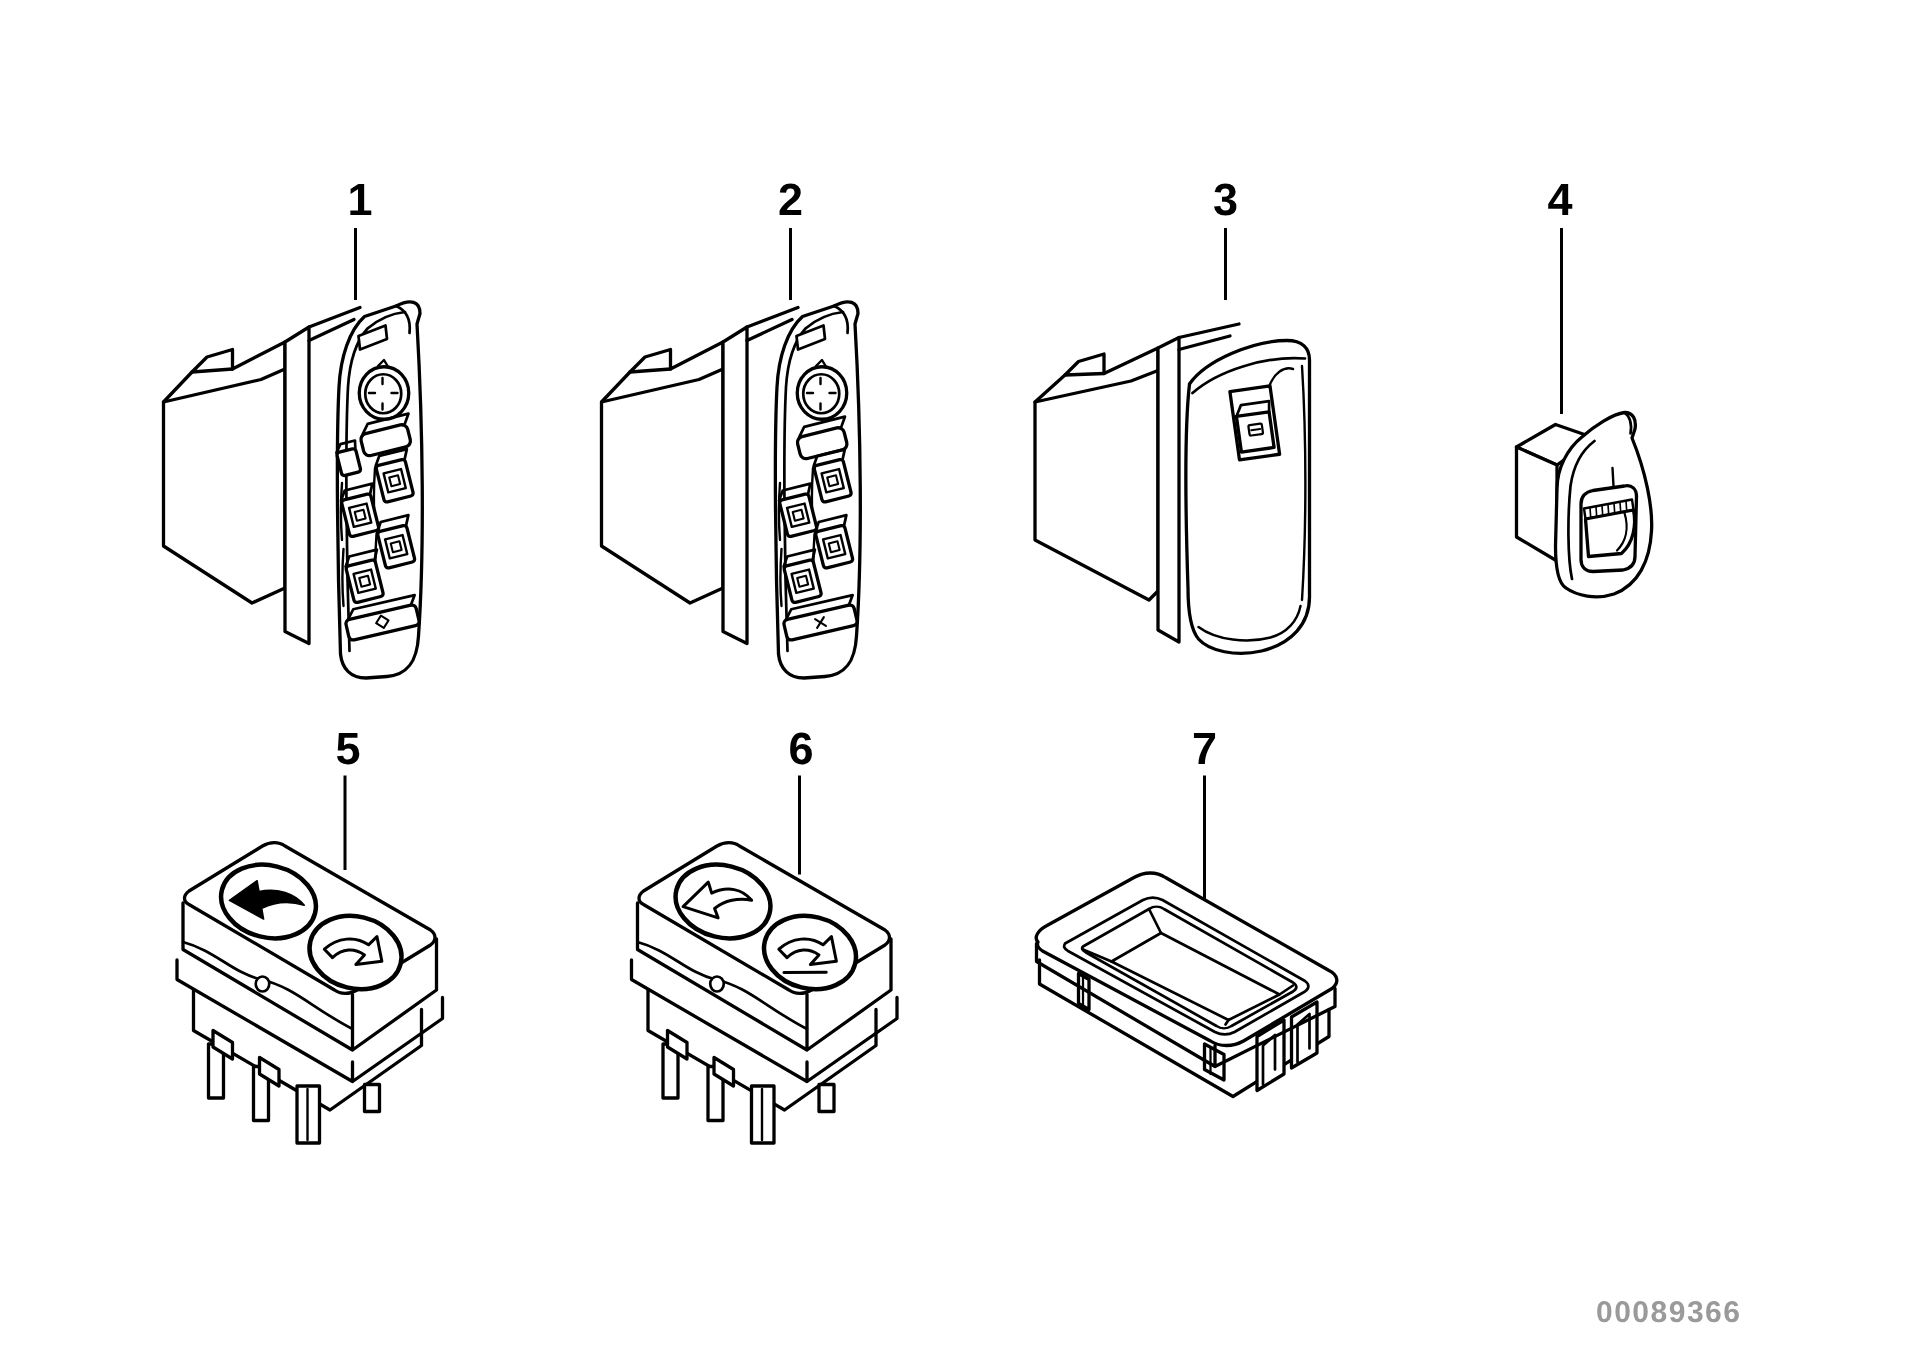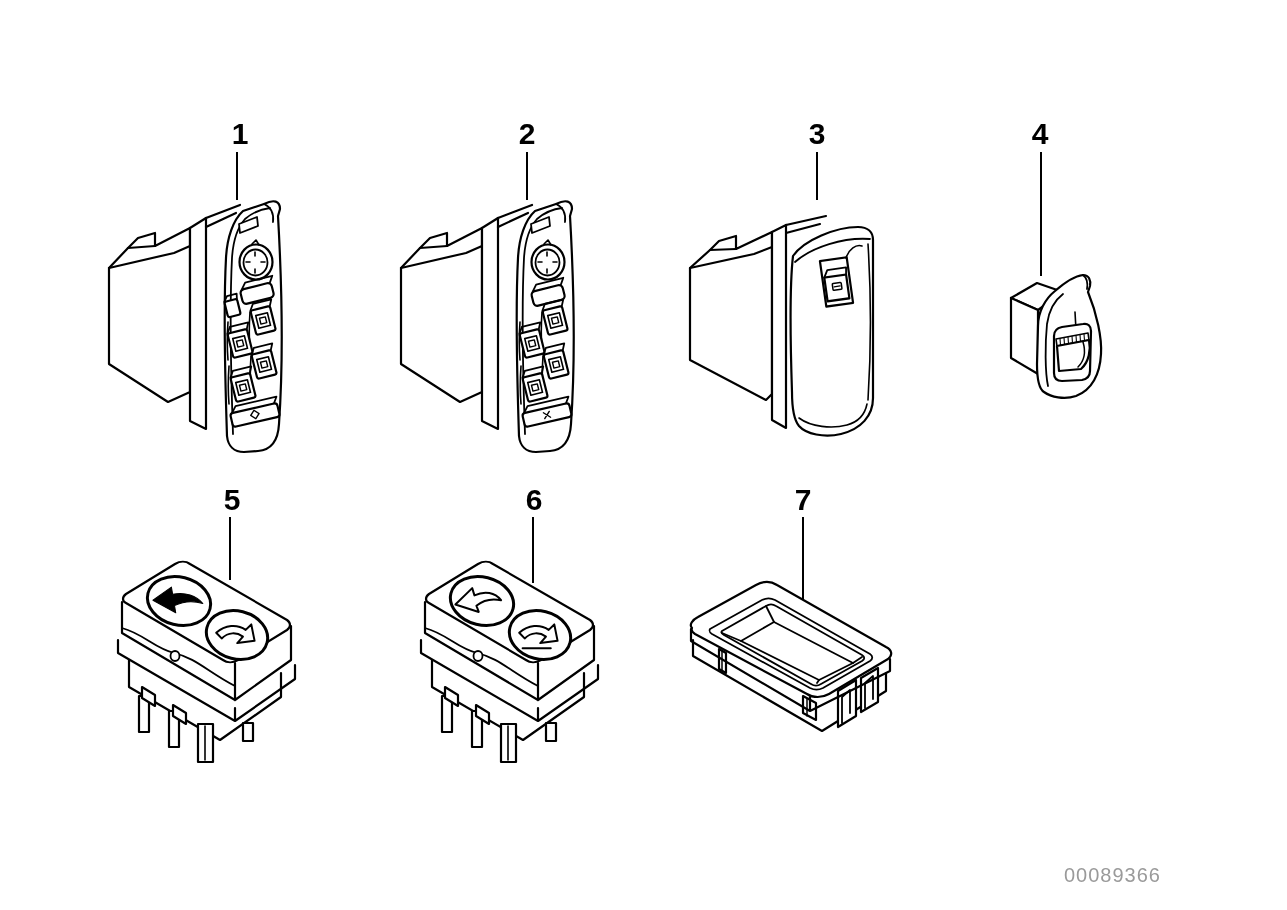--- a/index.html
+++ b/index.html
@@ -9,21 +9,21 @@
   }
   .callout{
     position:absolute;transform:translateX(-50%);
     font-weight:bold;font-size:30px;line-height:1;color:#000;
   }
   .leader{position:absolute;width:2px;background:#000;}
   .part{position:absolute;}
   .part svg{display:block;}
   .imgnum{
     position:absolute;left:1064px;top:864px;
-    font-size:20px;color:#9a9a9a;letter-spacing:1px;font-weight:400;
+    font-size:20px;color:#9a9a9a;letter-spacing:1px;font-weight:700;
   }
 </style>
 </head>
 <body>
 
 <div class="canvas">
 
   <div class="callout" style="left:240px;top:119px">1</div>
   <div class="callout" style="left:527px;top:119px">2</div>
   <div class="callout" style="left:817px;top:119px">3</div>

